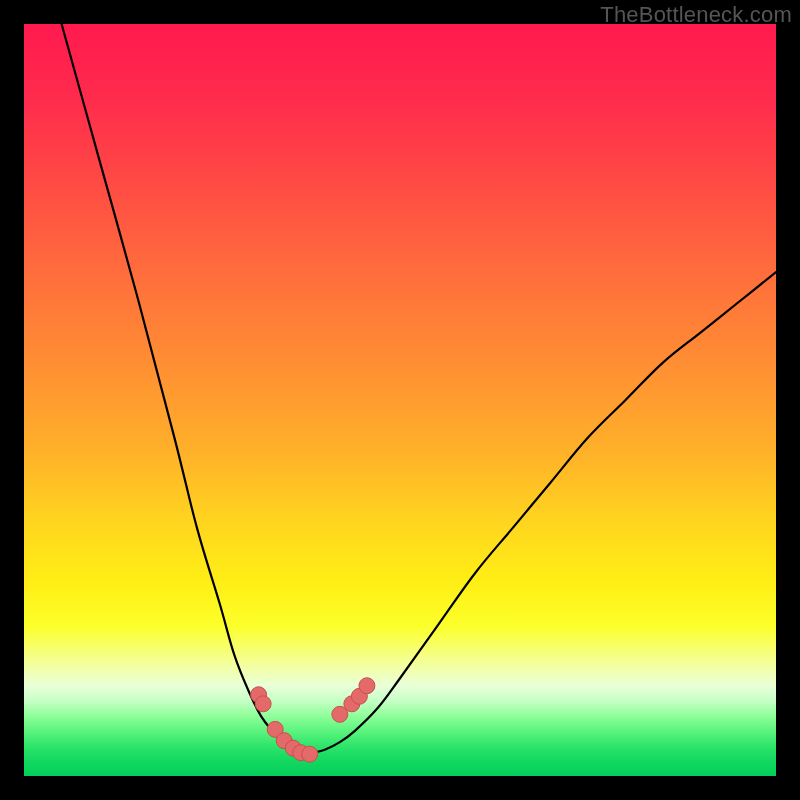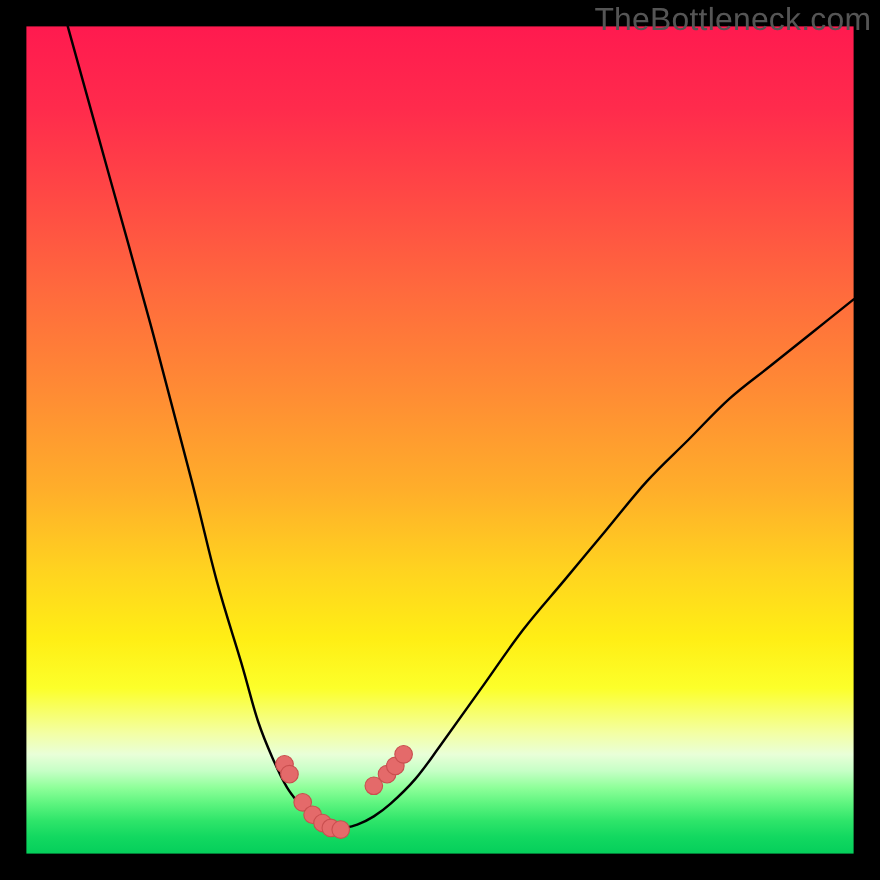--- a/index.html
+++ b/index.html
@@ -36,21 +36,21 @@
       #2fe56a 96%,
       #12d860 98%,
       #05cf5b 100%
     );
   }
   .watermark {
     position: absolute;
     top: 2px;
     right: 8px;
     color: #555;
-    font-size: 29px;
+    font-size: 22px;
     letter-spacing: 0.2px;
     user-select: none;
   }
   svg.overlay {
     position: absolute;
     left: 0;
     top: 0;
   }
 </style>
 </head>

